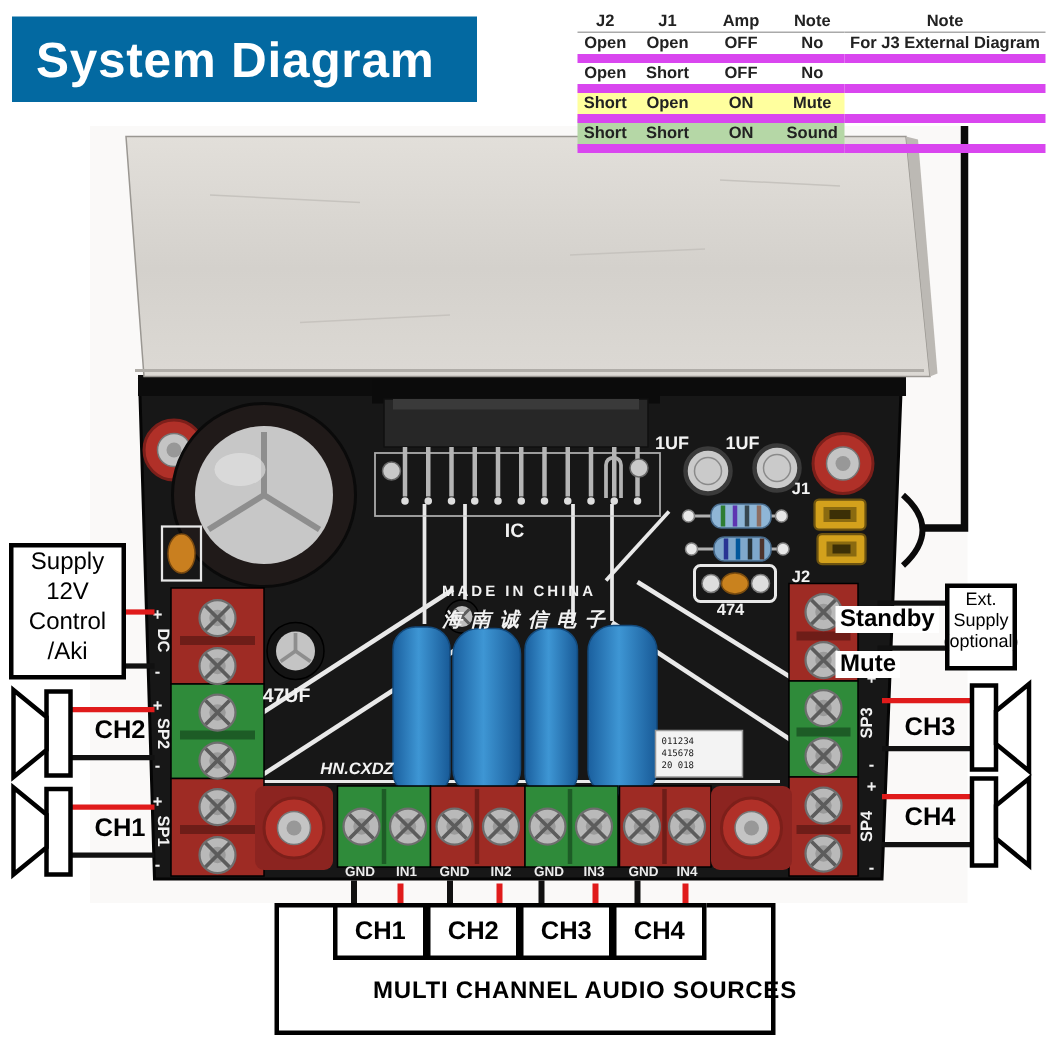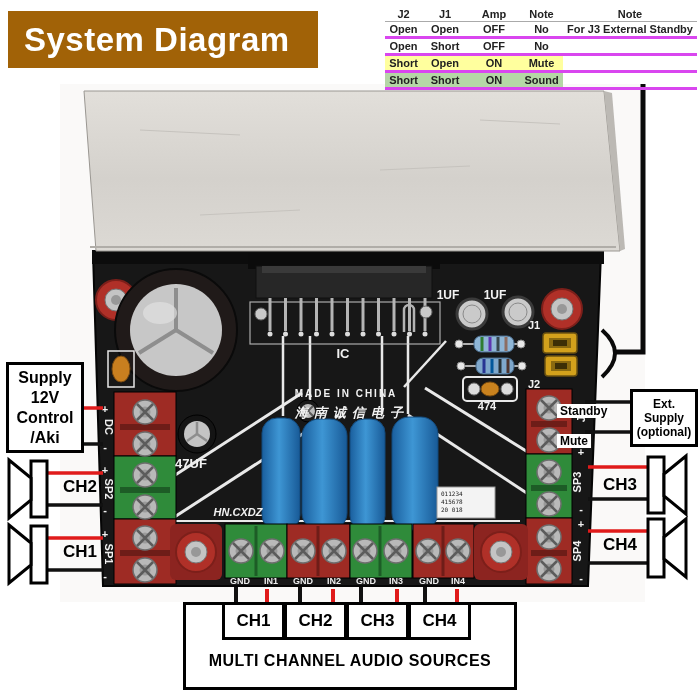--- a/index.html
+++ b/index.html
@@ -1,53 +1,53 @@
 <!DOCTYPE html>
 <html><head>
 <meta charset="utf-8">
 <style>
   html,body{margin:0;padding:0;}
   body{width:700px;height:700px;position:relative;background:#fff;
        font-family:"Liberation Sans",sans-serif;overflow:hidden;}
   svg{position:absolute;left:0;top:0;z-index:1;}
   .ov{position:absolute;z-index:3;}
 
-  #banner{left:8px;top:11px;width:310px;height:57px;background:#a16207;color:#fff;
+  #banner{left:8px;top:11px;width:310px;height:57px;background:#0369a1;color:#fff;
           font-size:33px;font-weight:800;line-height:57px;padding-left:16px;
           box-sizing:border-box;letter-spacing:0.5px;}
 
   #tt{left:385px;top:6px;width:312px;border-collapse:collapse;table-layout:fixed;}
   #tt th,#tt td{font-size:11px;font-weight:bold;color:#222;text-align:center;
-        padding:0;height:14px;border-bottom:3px solid #d946ef;white-space:nowrap;}
+        padding:0;height:14px;border-bottom:6px solid #d946ef;white-space:nowrap;}
   #tt th{height:15px;border-bottom:1px solid #aaa;}
   #tt .c-j2{width:37px;} #tt .c-j1{width:46px;} #tt .c-amp{width:52px;}
   #tt .c-snd{width:43px;} #tt .c-note{width:134px;font-size:11px;}
   .hl-y{background:#ffff9e;} .hl-g{background:#b5d7a6;}
 
   .thickbox{border:3px solid #000;background:#fff;box-sizing:border-box;
-            display:flex;flex-direction:column;align-items:center;justify-content:center;
-            text-align:center;font-weight:bold;color:#000;}
+            display:flex;flex-direction:column;align-items:center;
+            text-align:center;font-weight:normal;color:#000;}
   #supply-box{left:6px;top:362px;width:78px;height:91px;font-size:16px;line-height:1.25;}
-  #ext-box{left:630px;top:389px;width:68px;height:58px;font-size:12px;line-height:1.18;}
+  #ext-box{left:630px;top:389px;width:48px;height:58px;font-size:12px;line-height:1.18;}
 
   .chlab{font-size:17px;font-weight:bold;color:#000;text-align:center;width:46px;}
   #ch2{left:57px;top:477px;} #ch1{left:57px;top:542px;}
   #ch3{left:597px;top:475px;} #ch4{left:597px;top:535px;}
 
-  .siglab{font-size:12px;font-weight:bold;color:#000;background:#fff;padding:0 3px;}
+  .siglab{font-size:16px;font-weight:bold;color:#000;background:#fff;padding:0 3px;}
   #standby{left:557px;top:404px;} #mute{left:557px;top:434px;}
 
   #srcbox{left:183px;top:602px;width:334px;height:88px;border:3px solid #000;
           background:#fff;box-sizing:border-box;}
   .srcch{top:602px;width:63px;height:38px;border:3px solid #000;background:#fff;
          box-sizing:border-box;display:flex;align-items:center;justify-content:center;
          font-size:17px;font-weight:bold;}
   #src1{left:222px;} #src2{left:284px;} #src3{left:346px;} #src4{left:408px;}
   #caption{left:183px;top:652px;width:334px;text-align:center;font-size:16px;
-           font-weight:bold;letter-spacing:0.5px;}
+           font-weight:bold;letter-spacing:0.5px;padding-left:40px;}
 
   
   .sk{fill:#f2f2f2;font-family:"Liberation Sans",sans-serif;font-weight:bold;}
   .s12{font-size:12px;} .s11{font-size:11px;} .s13{font-size:13px;}
   .edge{fill:#f2f2f2;font-family:"Liberation Sans",sans-serif;font-weight:bold;font-size:11px;}
   .inp{fill:#ededed;font-family:"Liberation Sans",sans-serif;font-weight:bold;font-size:9px;}
   .cn{font-style:italic;letter-spacing:6px;font-size:13px;}
   .mic{letter-spacing:2px;font-size:10px;}
   .stk{fill:#1a1a1a;font-family:"DejaVu Sans Mono",monospace;font-size:6px;}
 </style>
@@ -373,21 +373,21 @@
       <th class="c-snd">Note</th>
       <th class="c-note">Note</th>
     </tr>
   </thead>
   <tbody>
     <tr>
       <td>Open</td>
       <td>Open</td>
       <td>OFF</td>
       <td>No</td>
-      <td class="c-note">For J3 External Standby</td>
+      <td class="c-note">For J3 External Diagram</td>
     </tr>
     <tr>
       <td>Open</td>
       <td>Short</td>
       <td>OFF</td>
       <td>No</td>
       <td class="c-note"></td>
     </tr>
     <tr>
       <td class="hl-y">Short</td>

